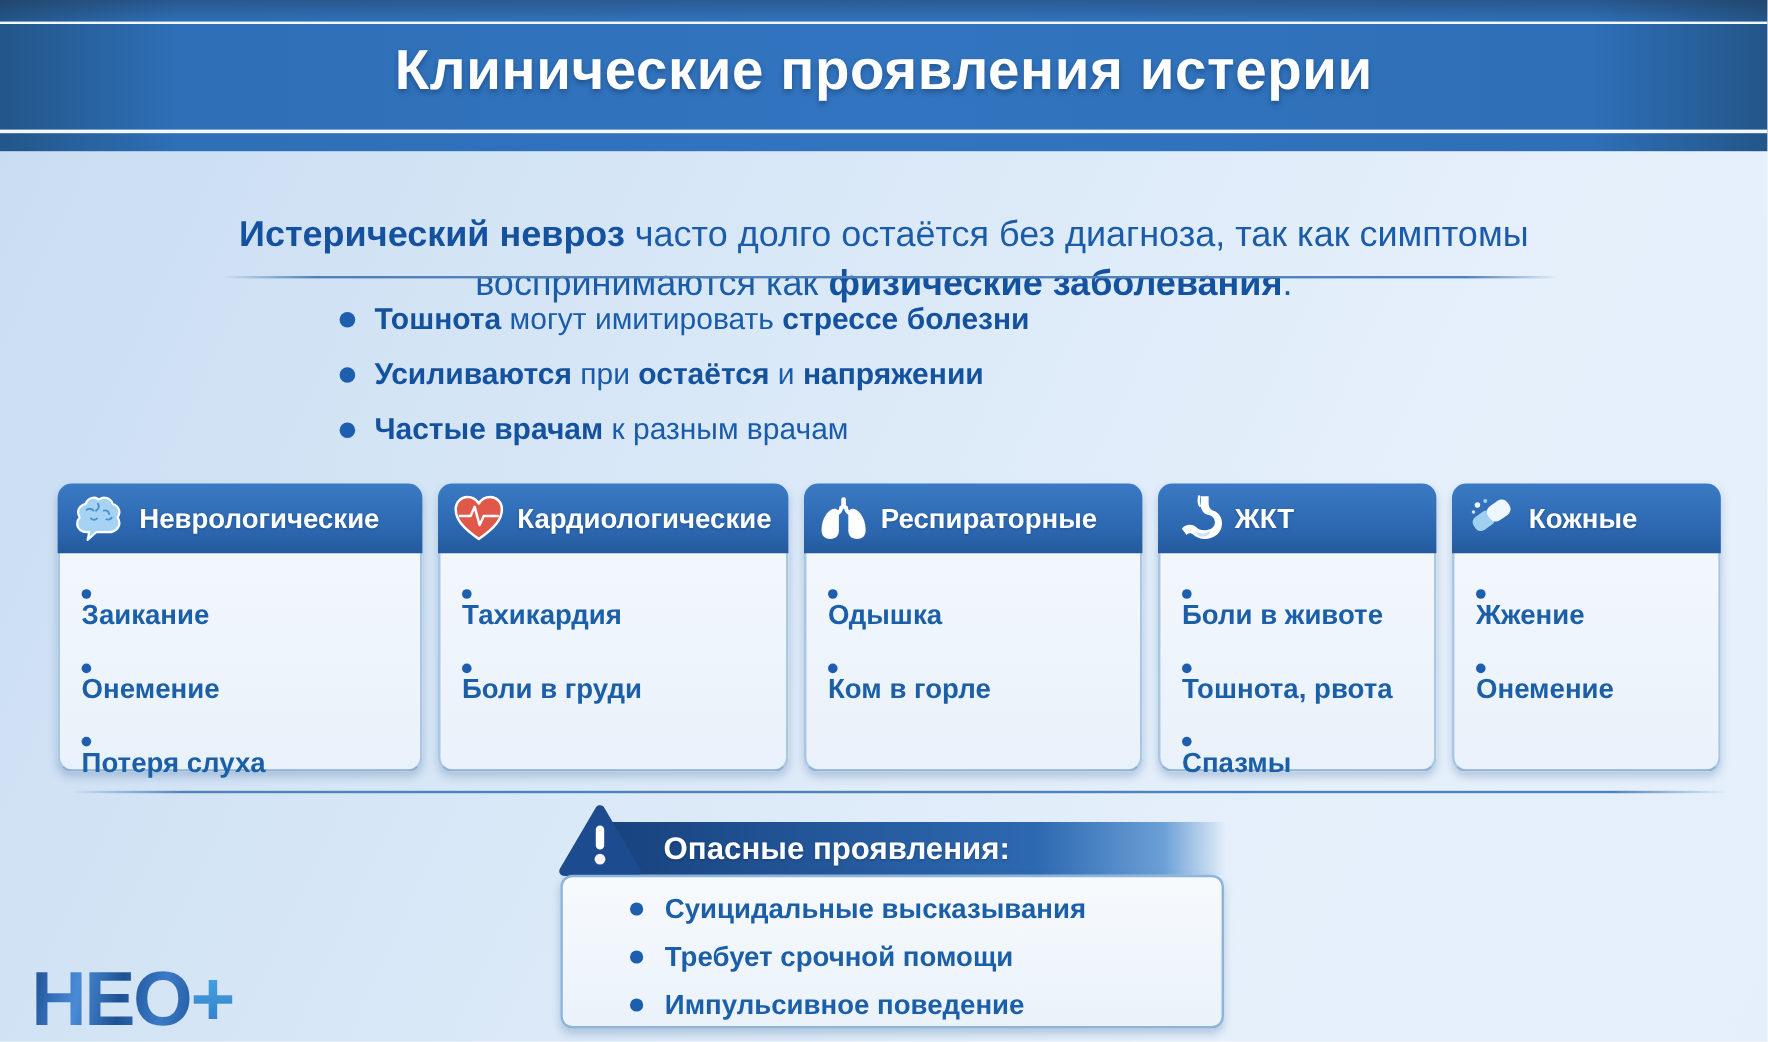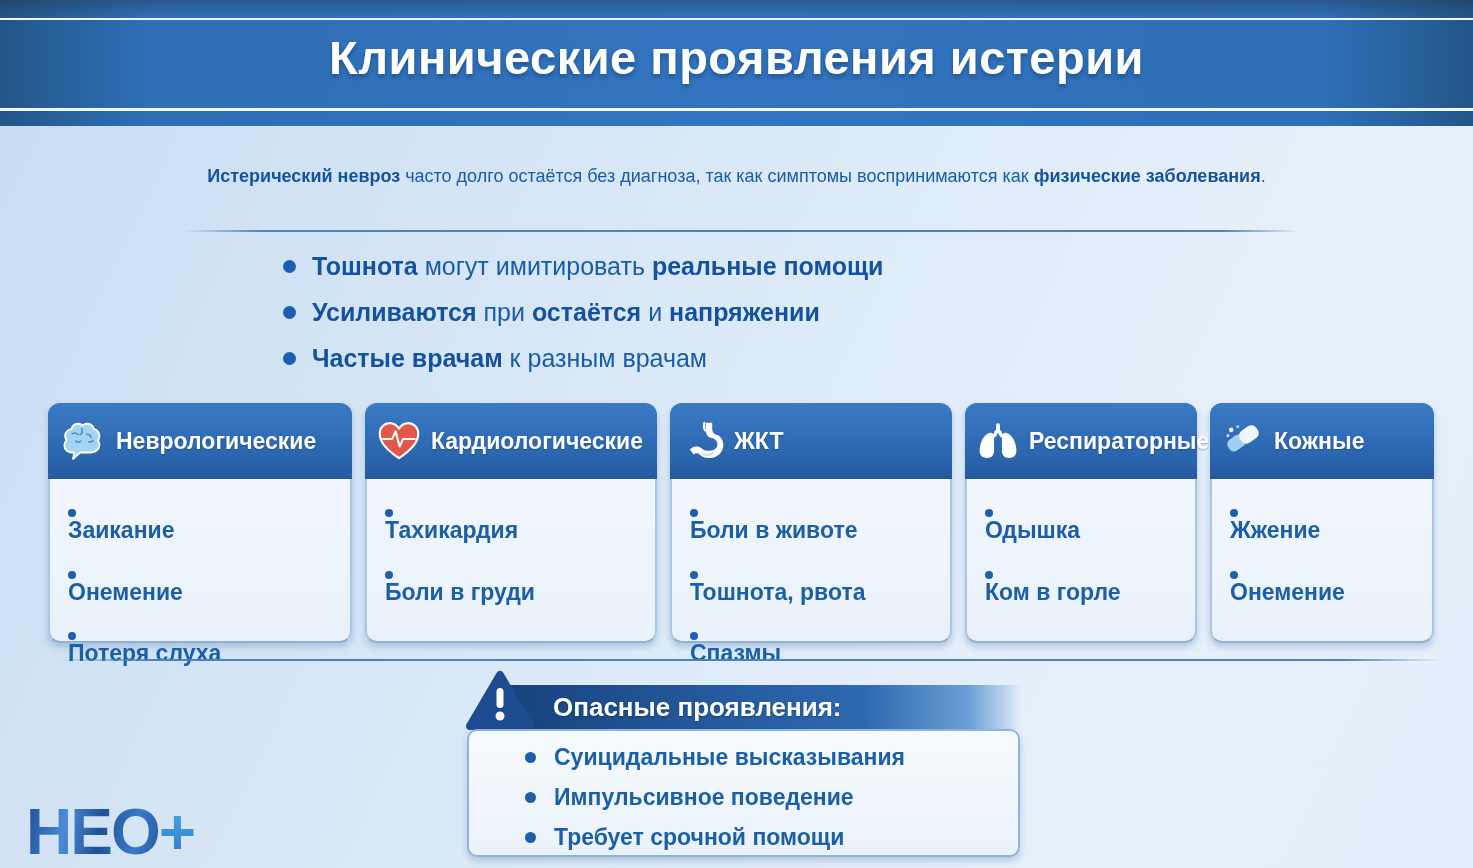--- a/index.html
+++ b/index.html
@@ -21,21 +21,21 @@
   .band .pin.bottom{top:108px;height:3px;}
   .band h1{
     margin:0;position:absolute;left:0;top:30px;width:100%;text-align:center;
     color:#ffffff;font-size:47px;font-weight:700;letter-spacing:.5px;
     text-shadow:0 3px 4px rgba(10,30,60,.35);
   }
 
   
   .intro{
     position:absolute;top:146px;left:50%;transform:translateX(-50%);
-    width:1160px;text-align:center;color:#1a5caa;font-size:18px;line-height:1.35;
+    width:1160px;text-align:center;color:#1a5caa;font-size:30px;line-height:1.35;
   }
   .intro .b,.kp .b{font-weight:700;color:#14529f;}
   .divider{position:absolute;height:2px;
     background:linear-gradient(90deg,rgba(78,130,184,0) 0%,#4e82b8 7%,#4e82b8 93%,rgba(78,130,184,0) 100%);}
   .divider.d1{top:230px;left:185px;width:1115px;}
   .divider.d2{top:659px;left:58px;width:1382px;}
 
   
   .keypoints{position:absolute;left:283px;top:252px;}
   .kp{display:flex;align-items:center;margin-bottom:17px;color:#1a5caa;font-size:25px;}
@@ -44,21 +44,21 @@
   
   .cards{position:absolute;left:48px;top:403px;display:flex;gap:13px;}
   .card{border-radius:12px;height:240px;box-sizing:border-box;
     background:linear-gradient(180deg,#f5f9fd 0%,#e9f1fa 100%);
     border:2px solid #a9c6e2;border-bottom-color:#8fb2d6;
     box-shadow:0 4px 7px rgba(70,110,160,.30);}
   .card:nth-child(1){width:304px}.card:nth-child(2){width:292px}
   .card:nth-child(3){width:282px}.card:nth-child(4){width:232px}
   .card:nth-child(5){width:224px}
   .card-header{
-    height:76px;margin:-2px -2px 0 -2px;border-radius:12px 12px 0 0;
+    height:58px;margin:-2px -2px 0 -2px;border-radius:12px 12px 0 0;
     background:linear-gradient(180deg,#3a7ac4 0%,#2b66ae 70%,#24599c 100%);
     display:flex;align-items:center;padding:0 10px 0 12px;box-sizing:border-box;
   }
   .card-header .cicon{flex:0 0 auto;margin-right:10px;display:flex;}
   .card-header .ctitle{color:#ffffff;font-size:23px;font-weight:700;white-space:nowrap;
     text-shadow:0 1px 2px rgba(10,30,60,.3);}
   .card ul{list-style:none;margin:0;padding:22px 12px 0 18px;}
   .card li{display:flex;align-items:flex-start;margin-bottom:18px;
     color:#1b5fa9;font-size:23px;font-weight:700;line-height:1.2;flex-direction:column;}
   .card li .dot{width:8px;height:8px;border-radius:50%;background:#1d5fae;
@@ -108,21 +108,21 @@
     <div class="pin bottom"></div>
     <h1>Клинические проявления истерии</h1>
   </div>
 
   <p class="intro"><span class="b">Истерический невроз</span><span> часто долго остаётся без диагноза, так как симптомы воспринимаются как </span><span class="b">физические заболевания</span><span>.</span></p>
   <div class="divider d1"></div>
 
   <div class="keypoints">
     <div class="kp">
       <span class="dot"></span>
-      <span><span class="b">Тошнота</span><span> могут имитировать </span><span class="b">реальные помощи</span></span>
+      <span><span class="b">Тошнота</span><span> могут имитировать </span><span class="b">стрессе болезни</span></span>
     </div>
     <div class="kp">
       <span class="dot"></span>
       <span><span class="b">Усиливаются</span><span> при </span><span class="b">остаётся</span><span> и </span><span class="b">напряжении</span></span>
     </div>
     <div class="kp">
       <span class="dot"></span>
       <span><span class="b">Частые врачам</span><span> к разным врачам</span></span>
     </div>
   </div>
@@ -166,47 +166,20 @@
         <span class="ctitle">Кардиологические</span>
       </div>
       <ul>
         <li>
             <span class="dot"></span>
             <span>Тахикардия</span>
           </li>
         <li>
             <span class="dot"></span>
             <span>Боли в груди</span>
-          </li>
-      </ul>
-    </div>
-
-    <div class="card">
-      <div class="card-header">
-        <span class="cicon">
-          <svg width="42" height="42" viewBox="0 0 64 62">
-            <path d="M36 3h10v8c0 6 2 9 8 11 6 3 9 9 9 15 0 12-10 20-22 20-6 0-11-2-14-5-3-3-7-3-9 0l-6-8c5-6 13-6 18-2 3 3 6 4 11 4 8 0 13-4 13-10 0-5-4-9-10-10-6-2-8-7-8-13z" fill="#ffffff"></path>
-            <path d="M30 48c5 3 12 3 17-1 2 3-1 6-6 7-6 1-11-2-11-6z" fill="#cfe3f6"></path>
-            <path d="M34 3c-1 5-1 9 1 12" stroke="#ffffff" stroke-width="3" fill="none" stroke-linecap="round"></path>
-          </svg>
-        </span>
-        <span class="ctitle">ЖКТ</span>
-      </div>
-      <ul>
-        <li>
-            <span class="dot"></span>
-            <span>Боли в животе</span>
-          </li>
-        <li>
-            <span class="dot"></span>
-            <span>Тошнота, рвота</span>
-          </li>
-        <li>
-            <span class="dot"></span>
-            <span>Спазмы</span>
           </li>
       </ul>
     </div>
 
     <div class="card">
       <div class="card-header">
         <span class="cicon">
           <svg width="42" height="40" viewBox="0 0 64 58">
             <rect x="29" y="2" width="6" height="15" rx="3" fill="#ffffff"></rect>
             <path d="M29 15c0 4-3 7-7 9 M35 15c0 4 3 7 7 9" stroke="#ffffff" stroke-width="5" fill="none" stroke-linecap="round"></path>
@@ -217,20 +190,47 @@
         <span class="ctitle">Респираторные</span>
       </div>
       <ul>
         <li>
             <span class="dot"></span>
             <span>Одышка</span>
           </li>
         <li>
             <span class="dot"></span>
             <span>Ком в горле</span>
+          </li>
+      </ul>
+    </div>
+
+    <div class="card">
+      <div class="card-header">
+        <span class="cicon">
+          <svg width="42" height="42" viewBox="0 0 64 62">
+            <path d="M36 3h10v8c0 6 2 9 8 11 6 3 9 9 9 15 0 12-10 20-22 20-6 0-11-2-14-5-3-3-7-3-9 0l-6-8c5-6 13-6 18-2 3 3 6 4 11 4 8 0 13-4 13-10 0-5-4-9-10-10-6-2-8-7-8-13z" fill="#ffffff"></path>
+            <path d="M30 48c5 3 12 3 17-1 2 3-1 6-6 7-6 1-11-2-11-6z" fill="#cfe3f6"></path>
+            <path d="M34 3c-1 5-1 9 1 12" stroke="#ffffff" stroke-width="3" fill="none" stroke-linecap="round"></path>
+          </svg>
+        </span>
+        <span class="ctitle">ЖКТ</span>
+      </div>
+      <ul>
+        <li>
+            <span class="dot"></span>
+            <span>Боли в животе</span>
+          </li>
+        <li>
+            <span class="dot"></span>
+            <span>Тошнота, рвота</span>
+          </li>
+        <li>
+            <span class="dot"></span>
+            <span>Спазмы</span>
           </li>
       </ul>
     </div>
 
     <div class="card">
       <div class="card-header">
         <span class="cicon">
           <svg width="42" height="40" viewBox="0 0 64 58">
             <rect x="8" y="22" width="28" height="20" rx="8" fill="#9fd0f2" transform="rotate(-35 22 32)"></rect>
             <rect x="26" y="8" width="30" height="22" rx="9" fill="#eef7ff" transform="rotate(-35 41 19)"></rect>
@@ -268,25 +268,25 @@
         <circle cx="35" cy="48" r="4.5" fill="#fdf1f1"></circle>
       </svg>
     </span>
     <div class="warn-body">
       <div class="row">
           <span class="dot"></span>
           <span>Суицидальные высказывания</span>
         </div>
       <div class="row">
           <span class="dot"></span>
-          <span>Импульсивное поведение</span>
+          <span>Требует срочной помощи</span>
         </div>
       <div class="row">
           <span class="dot"></span>
-          <span>Требует срочной помощи</span>
+          <span>Импульсивное поведение</span>
         </div>
     </div>
   </div>
 
   <div class="logo">
     <span class="neo">НЕО</span><span class="plus">+</span>
   </div>
 
 </div>
 

